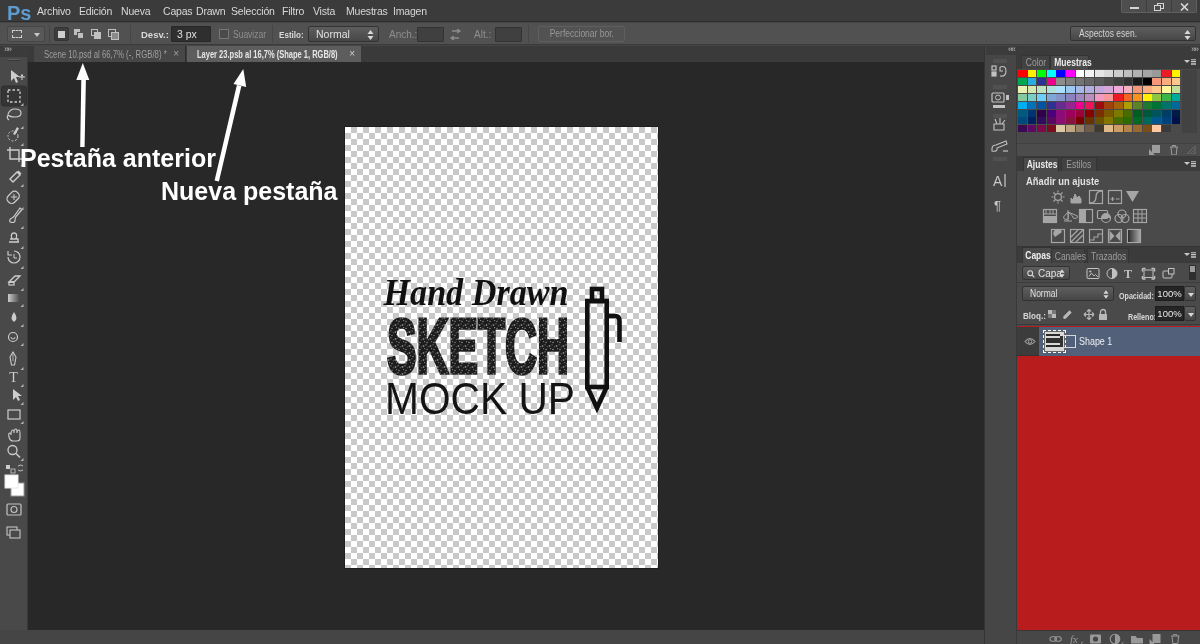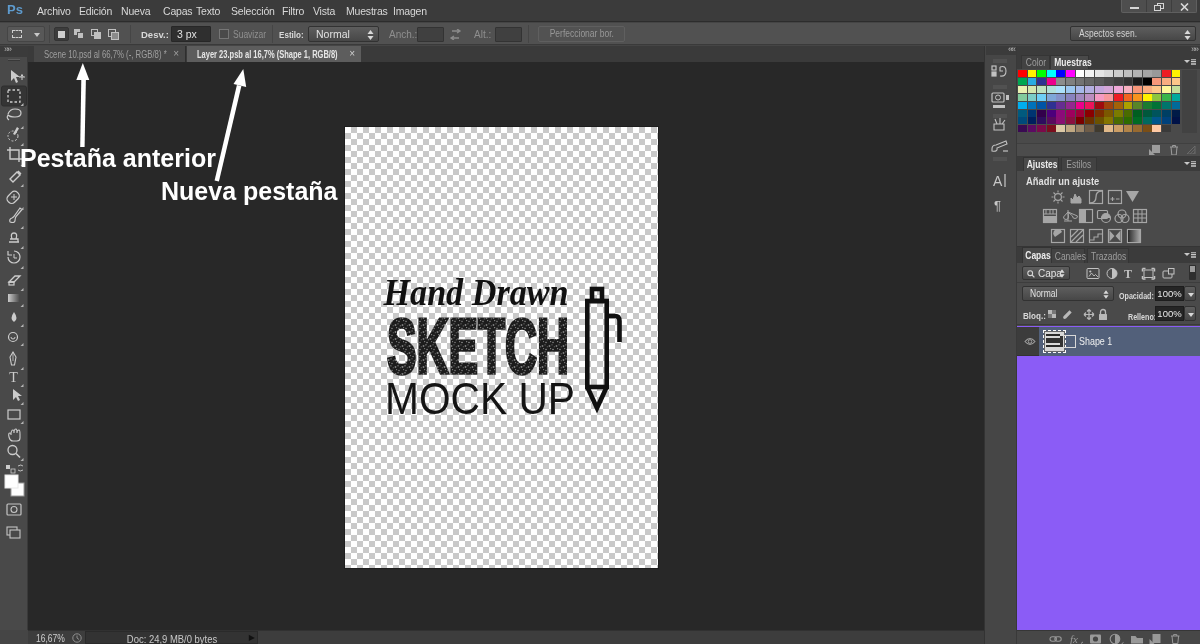--- a/index.html
+++ b/index.html
@@ -19,26 +19,26 @@
 .ptab{position:absolute;height:14px;font-size:10px;line-height:14px;color:#9d9d9d;white-space:nowrap}
 .ptab.on{background:#4a4a4a;color:#ececec;font-weight:bold;border:1px solid #333;border-bottom:none}
 .ptab.off{background:#424242;border:1px solid #353535;border-bottom:none;text-align:center}
 .mnu{position:absolute;top:5px;font-size:10.5px;letter-spacing:-0.2px;color:#d8d8d8;white-space:nowrap}
 .blbl{position:absolute;font-size:9.5px;font-weight:bold;color:#d8d8d8;white-space:nowrap}
 </style></head>
 <body>
 <div id="stage">
 
 <div class="ab" style="left:0;top:0;width:1200px;height:22px;background:#3b3b3b;border-bottom:1px solid #2c2c2c">
-  <span class="ab" style="left:7px;top:2px;font-size:13px;font-weight:bold;color:#5e9bce">Ps</span>
+  <span class="ab" style="left:7px;top:2px;font-size:20px;font-weight:bold;color:#5e9bce">Ps</span>
   <span class="mnu" style="left:37px">Archivo</span>
   <span class="mnu" style="left:79px">Edición</span>
   <span class="mnu" style="left:121px">Nueva</span>
   <span class="mnu" style="left:163px">Capas</span>
-  <span class="mnu" style="left:196px">Texto</span>
+  <span class="mnu" style="left:196px">Drawn</span>
   <span class="mnu" style="left:231px">Selección</span>
   <span class="mnu" style="left:282px">Filtro</span>
   <span class="mnu" style="left:313px">Vista</span>
   <span class="mnu" style="left:346px">Muestras</span>
   <span class="mnu" style="left:393px">Imagen</span>
   <div class="ab" style="left:1121px;top:0;width:76px;height:13px;background:#4e4e4e;border:1px solid #5f5f5f;border-top:none;border-radius:0 0 2px 2px;display:flex">
     <div style="flex:1;border-right:1px solid #3e3e3e;position:relative">
           <div class="ab" style="left:8px;top:7px;width:9px;height:2px;background:#d6d6d6"></div>
         </div>
     <div style="flex:1;border-right:1px solid #3e3e3e;position:relative">
@@ -207,31 +207,20 @@
       <path d="M23.5 375 l0 3 l-3 0 z" fill="#b5b5b5"></path>
       <path d="M23.5 412 l0 3 l-3 0 z" fill="#b5b5b5"></path>
   <rect x="11" y="437" width="13" height="13" fill="#ffffff" stroke="#9a9a9a"></rect>
   <rect x="5" y="429" width="13" height="13" fill="#ffffff" stroke="#e8e8e8"></rect>
   <rect x="7" y="458" width="14" height="11" rx="1" fill="none" stroke="#c4c4c4" stroke-width="1.2"></rect>
   <circle cx="14" cy="463.5" r="3" fill="none" stroke="#c4c4c4" stroke-width="1.1"></circle>
   <rect x="7" y="481" width="10" height="8" fill="none" stroke="#c4c4c4" stroke-width="1.1"></rect>
   <rect x="10" y="484" width="10" height="8" fill="#494949" stroke="#c4c4c4" stroke-width="1.1"></rect>
 </svg>
 
-<div class="ab" style="left:28px;top:630px;width:956px;height:14px;background:#3d3d3d;border-top:1px solid #313131">
-  <span class="ab" style="left:8px;top:1.5px;font-size:10px;color:#cfcfcf"><span class="sqz">16,67%</span></span>
-  <svg class="ab" style="left:44px;top:2px" width="10" height="10" viewBox="0 0 10 10">
-        <circle cx="5" cy="5" r="4.2" fill="none" stroke="#8f8f8f" stroke-width="1"></circle>
-        <path d="M5 2.5 V5 L7 6.5" stroke="#8f8f8f" fill="none" stroke-width="1"></path>
-      </svg>
-  <div class="ab" style="left:57px;top:0;width:173px;height:13px;background:#333333;border:1px solid #2a2a2a">
-    <span style="position:absolute;left:50%;top:1px;transform:translateX(-50%) scale(0.9,1);font-size:10.5px;color:#c8c8c8;white-space:nowrap">Doc: 24,9 MB/0 bytes</span>
-    <span style="position:absolute;right:2px;top:1px;color:#111;font-size:8px">▶</span>
-  </div>
-</div>
 
 <div class="ab" style="left:984px;top:46px;width:32px;height:598px;background:#464646;border-left:1px solid #333">
   <div class="ab" style="left:1px;top:0;width:31px;height:9px;background:#3b3b3b">
         <span style="position:absolute;right:3px;top:-2px;color:#b5b5b5;font-size:9px;letter-spacing:-2px">««</span>
       </div>
 </div>
 <svg class="ab" style="left:984px;top:46px" width="32" height="598" viewBox="0 0 32 598">
   <g stroke="#5c5c5c">
         <path d="M9 14 h14 M9 16 h14" stroke-width="1"></path>
       </g>
@@ -408,21 +397,21 @@
         <rect x="52" y="6" width="8" height="6" rx="0.5"></rect>
         <path d="M53.5 6 v-2 a2.5 2.5 0 0 1 5 0 v2" stroke="#b8b8b8" fill="none" stroke-width="1.3"></path>
       </g>
     </svg>
     <span class="blbl" style="left:111px;top:7px"><span class="sqz2">Relleno:</span></span>
     <div class="ab" style="left:138px;top:2px;width:29px;height:15px;background:#252525;border:1px solid #1d1d1d;color:#e8e8e8;font-size:9.5px;text-align:center;line-height:14px">100%</div>
     <div class="dd" style="left:167px;top:2px;width:12px;height:15px">
           <div class="ab" style="left:3px;top:6px;width:0;height:0;border-left:3px solid transparent;border-right:3px solid transparent;border-top:4px solid #d8d8d8"></div>
         </div>
   </div>
-  <div class="ab" style="left:0;top:280px;width:184px;height:304px;background:#8b5cf6">
+  <div class="ab" style="left:0;top:280px;width:184px;height:304px;background:#b91c1c">
     <div class="ab" style="left:0;top:1px;width:184px;height:29px;background:#3c3c3c;border-bottom:1px solid #333">
       <div class="ab" style="left:22px;top:0;width:162px;height:29px;background:#52607a"></div>
       <svg class="ab" style="left:7px;top:10px" width="12" height="9" viewBox="0 0 12 9">
             <path d="M1 4.5 q5 -6 10 0 q-5 6 -10 0 z" fill="none" stroke="#a2a2a2" stroke-width="1.1"></path>
             <circle cx="6" cy="4.5" r="1.8" fill="none" stroke="#a2a2a2" stroke-width="1"></circle>
           </svg>
       <div class="ab" style="left:27px;top:4px;width:21px;height:21px;background:#d8d8d8;outline:1px dashed #fafafa;outline-offset:0px;box-shadow:inset 0 0 0 1px #666">
         <div class="ab" style="left:2px;top:3px;width:14px;height:2px;background:#2a2a2a"></div>
         <div class="ab" style="left:2px;top:7px;width:14px;height:5px;background:#303030"></div>
         <div class="ab" style="left:2px;top:14px;width:14px;height:2px;background:#2a2a2a"></div>

